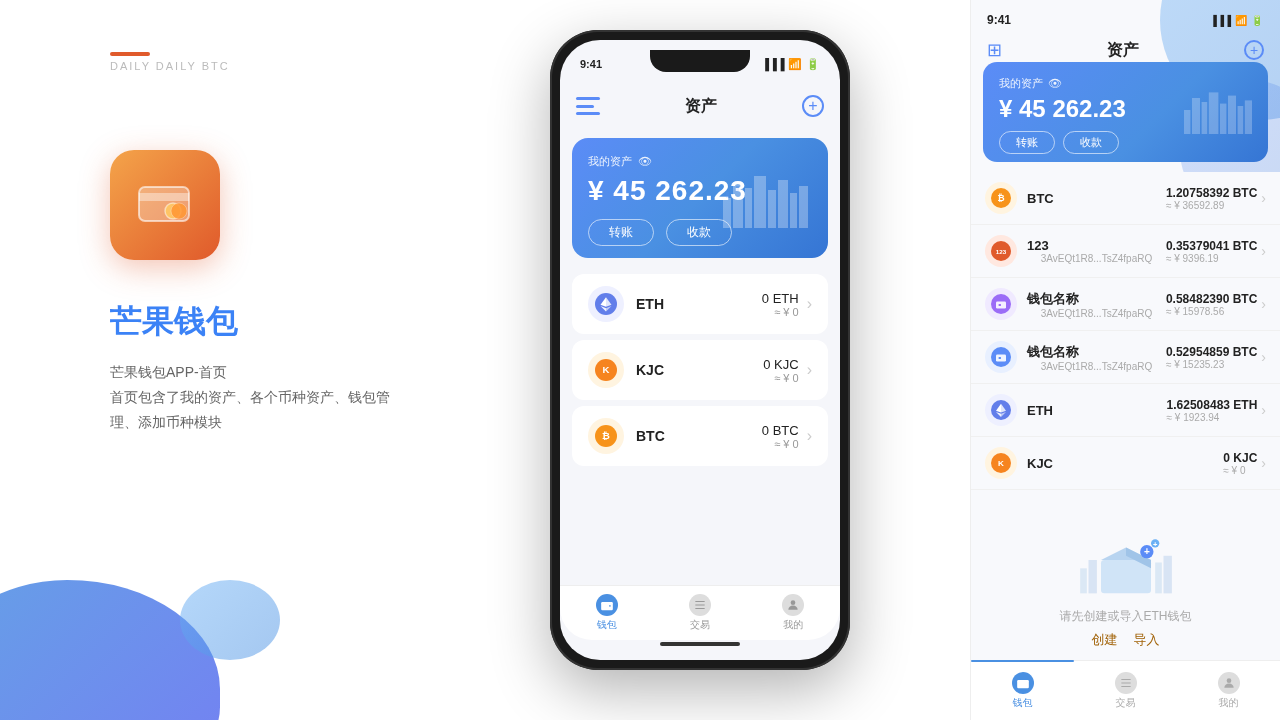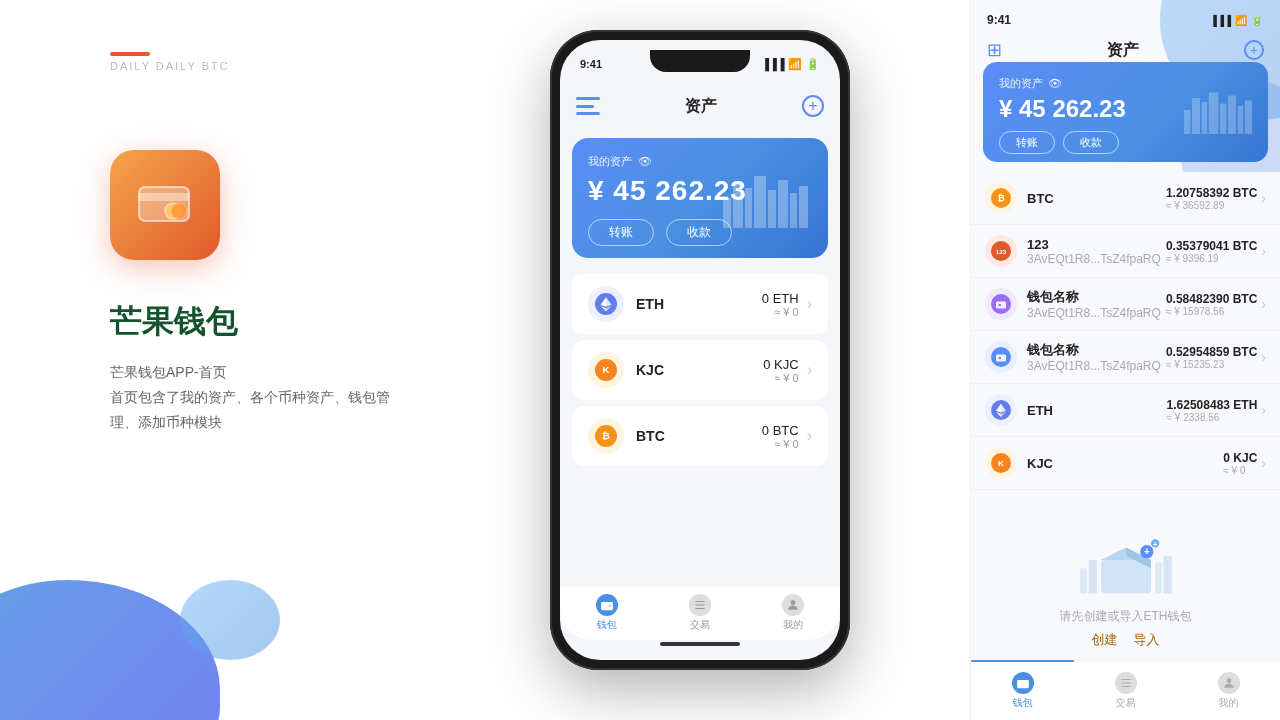--- a/index.html
+++ b/index.html
@@ -53,21 +53,21 @@
     }
     .app-icon svg {
       width: 72px; height: 72px;
     }
 
     .app-title {
       position: absolute;
       top: 300px; left: 110px;
       font-size: 32px;
       font-weight: 600;
-      color: #14532d;
+      color: #3b82f6;
     }
 
     .app-desc {
       position: absolute;
       top: 360px; left: 110px;
       font-size: 14px;
       color: #666;
       line-height: 1.8;
       max-width: 320px;
     }
@@ -389,21 +389,21 @@
     }
     .right-coin-icon {
       width: 32px; height: 32px;
       border-radius: 50%;
       display: flex; align-items: center; justify-content: center;
       font-size: 16px;
       margin-right: 10px;
       flex-shrink: 0;
     }
     .right-coin-name { font-size: 13px; font-weight: 600; color: #222; }
-    .right-coin-addr { font-size: 12px; color: #aaa; }
+    .right-coin-addr { font-size: 10px; color: #aaa; text-align: center; }
     .right-coin-val { }
     .right-coin-amount { font-size: 12px; font-weight: 600; color: #222; }
     .right-coin-approx { font-size: 10px; color: #aaa; }
     .right-coin-arrow { color: #ccc; font-size: 14px; margin-left: 4px; }
 
     
     .right-empty {
       position: absolute;
       top: 510px; left: 0; right: 0;
       display: flex;
@@ -756,21 +756,21 @@
             <polygon points="16,6 16,20 8,17" fill="white"></polygon>
             <polygon points="16,22 16,27 24,19" fill="white" opacity="0.6"></polygon>
             <polygon points="16,22 16,27 8,19" fill="white" opacity="0.9"></polygon>
           </svg>
       </div>
       <div style="flex:1;">
         <div class="right-coin-name">ETH</div>
       </div>
       <div class="right-coin-val">
         <div class="right-coin-amount">1.62508483 ETH</div>
-        <div class="right-coin-approx">≈ ¥ 2338.56</div>
+        <div class="right-coin-approx">≈ ¥ 1923.94</div>
       </div>
       <div class="right-coin-arrow">›</div>
     </div>
 
     <div class="right-coin-item">
       <div class="right-coin-icon" style="background:#fff4e0;">
         <svg width="20" height="20" viewBox="0 0 32 32">
             <circle cx="16" cy="16" r="16" fill="#F6841F"></circle>
             <text x="16" y="21" text-anchor="middle" fill="white" font-size="13" font-weight="bold">K</text>
           </svg>

